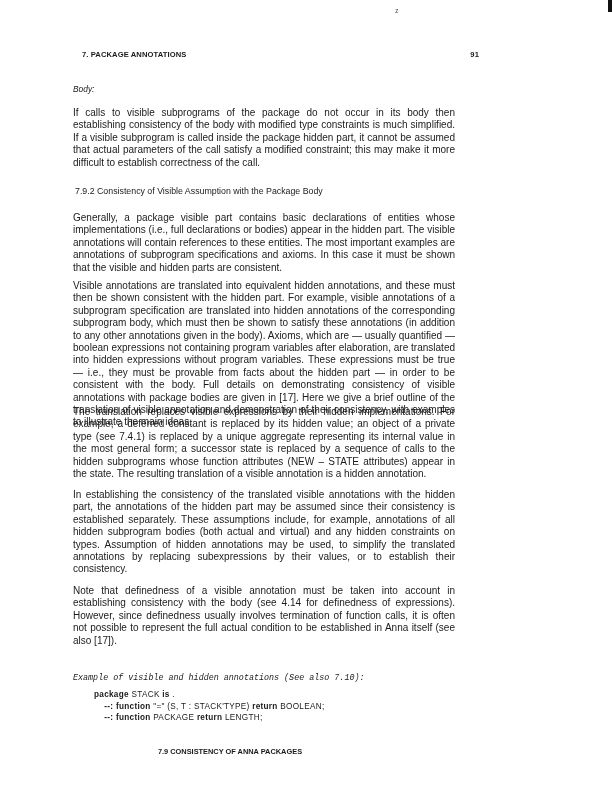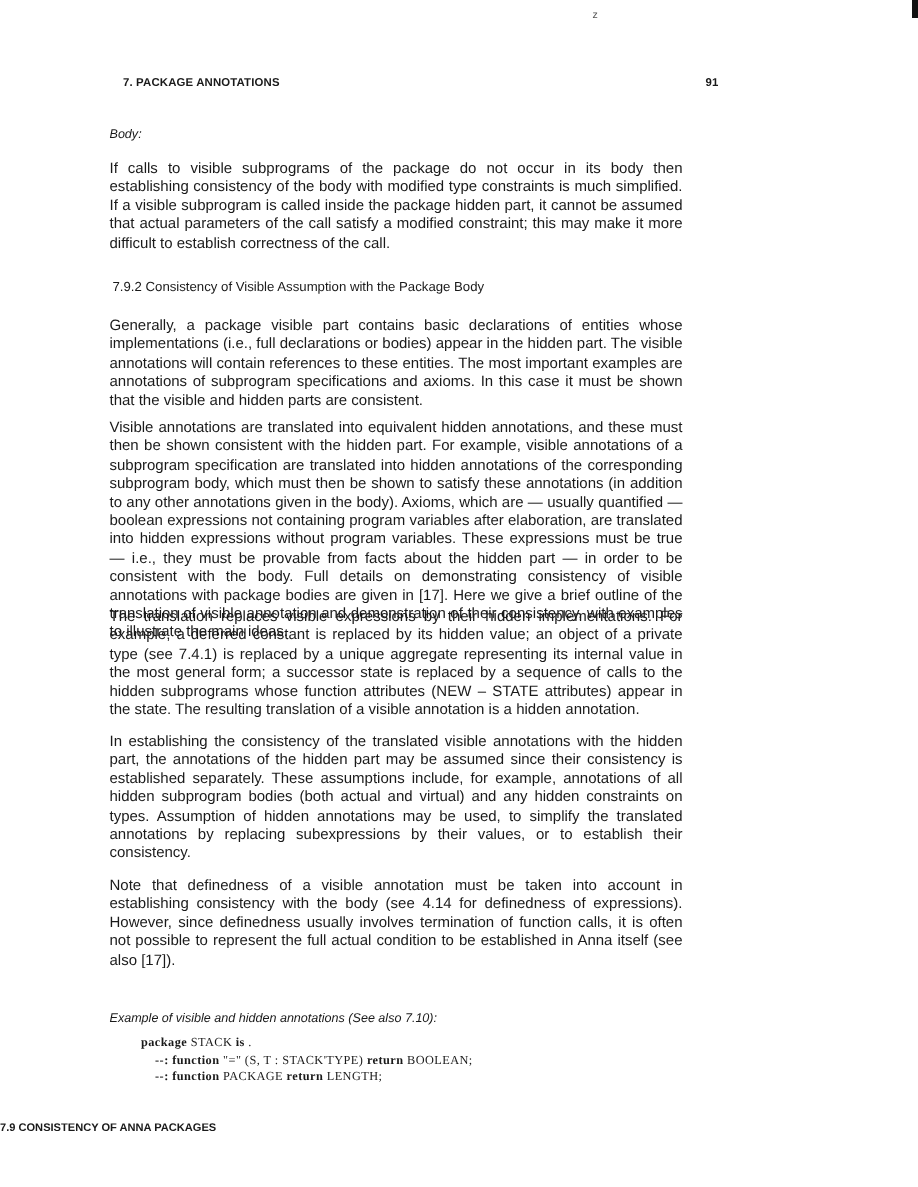--- a/index.html
+++ b/index.html
@@ -9,24 +9,24 @@
   }
   .edge-mark { position: absolute; right: 0; top: 0; width: 4px; height: 12px; background: #111; }
   .scan-mark { position: absolute; left: 395px; top: 7px; font-size: 7px; color: #555; }
   .header { position: absolute; top: 50px; left: 63px; width: 397px; font-size: 7.6px; font-weight: bold; letter-spacing: 0.1px; margin-left: 19px; }
   .header .page-no { position: absolute; right: 0; top: 0; text-align: right; }
   .page { position: absolute; left: 73px; top: 0; width: 382px; }
   .note-label { position: absolute; top: 84px; font-style: italic; font-size: 8.4px; }
   p { margin: 0; font-size: 10px; line-height: 12.4px; text-align: justify; text-align-last: left; }
   .block { position: absolute; left: 0; width: 382px; }
   .section-title { position: absolute; top: 186px; left: 2px; font-size: 8.8px; }
-  .example-caption { position: absolute; top: 673px; font-style: italic; font-size: 8.4px; }
-  .code { position: absolute; top: 689px; left: 21px; font-family: Liberation Serif, serif; font-size: 8.2px; line-height: 11.6px; white-space: pre; letter-spacing: 0.3px; }
+  .example-caption { position: absolute; top: 673px; font-style: italic; font-size: 8.4px; font-family: Liberation Mono, monospace; }
+  .code { position: absolute; top: 689px; left: 21px; font-family: Liberation Sans, sans-serif; font-size: 8.2px; line-height: 11.6px; white-space: pre; letter-spacing: 0.3px; }
   .code .kw { font-weight: bold; }
-  .footer { position: absolute; top: 747px; left: 0; width: 460px; text-align: left; font-size: 7.4px; font-weight: bold; }
+  .footer { position: absolute; top: 747px; left: 0; width: 460px; text-align: center; font-size: 7.4px; font-weight: bold; }
 </style>
 </head>
 <body>
 
 <div class="edge-mark"></div>
 <div class="scan-mark">z</div>
 
 <div class="header">
   <span>7. PACKAGE ANNOTATIONS</span>
   <span class="page-no">91</span>

